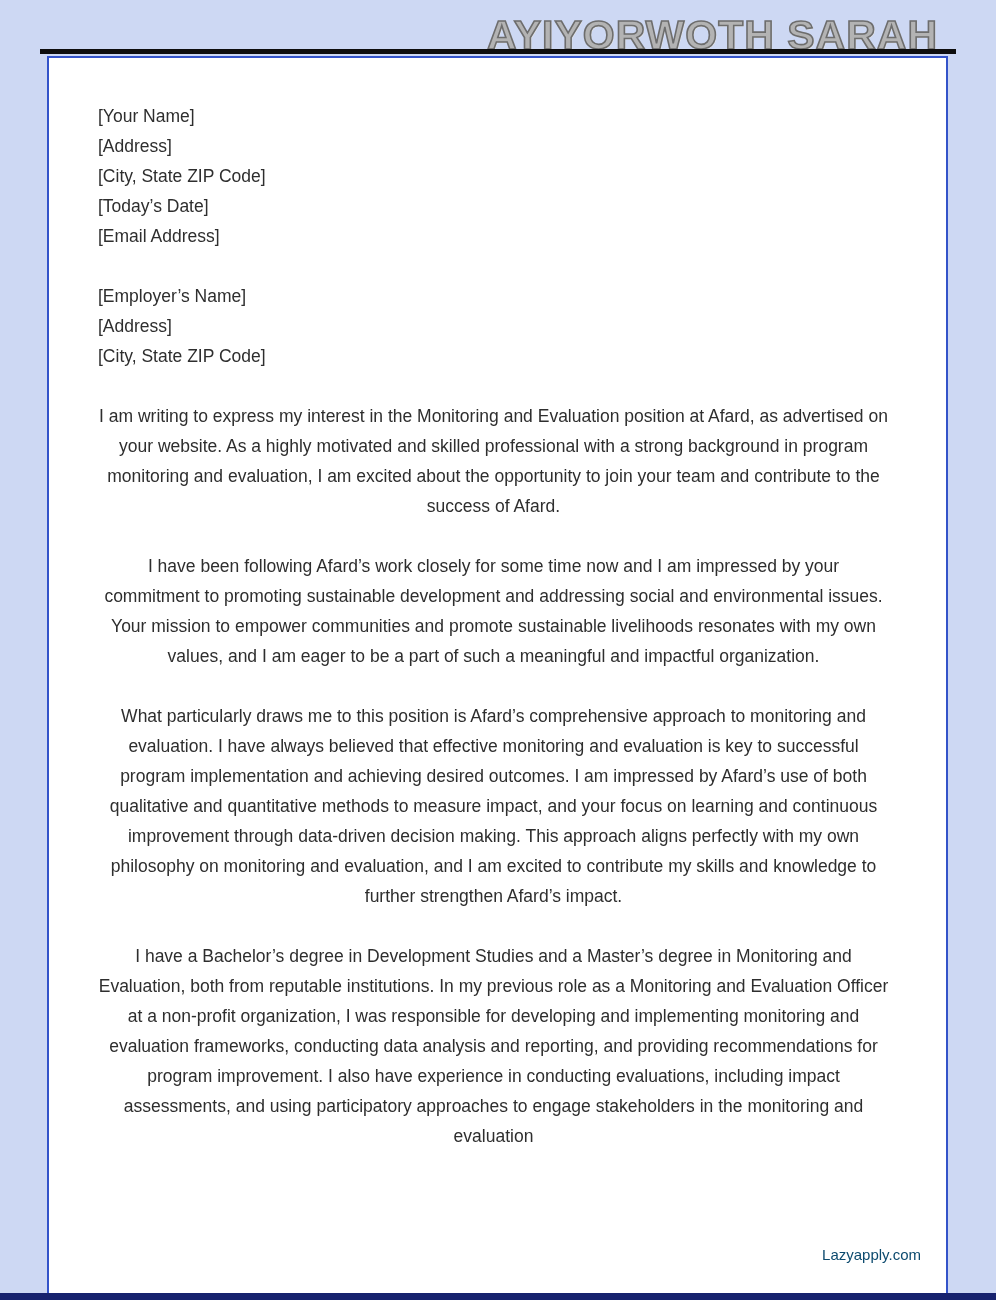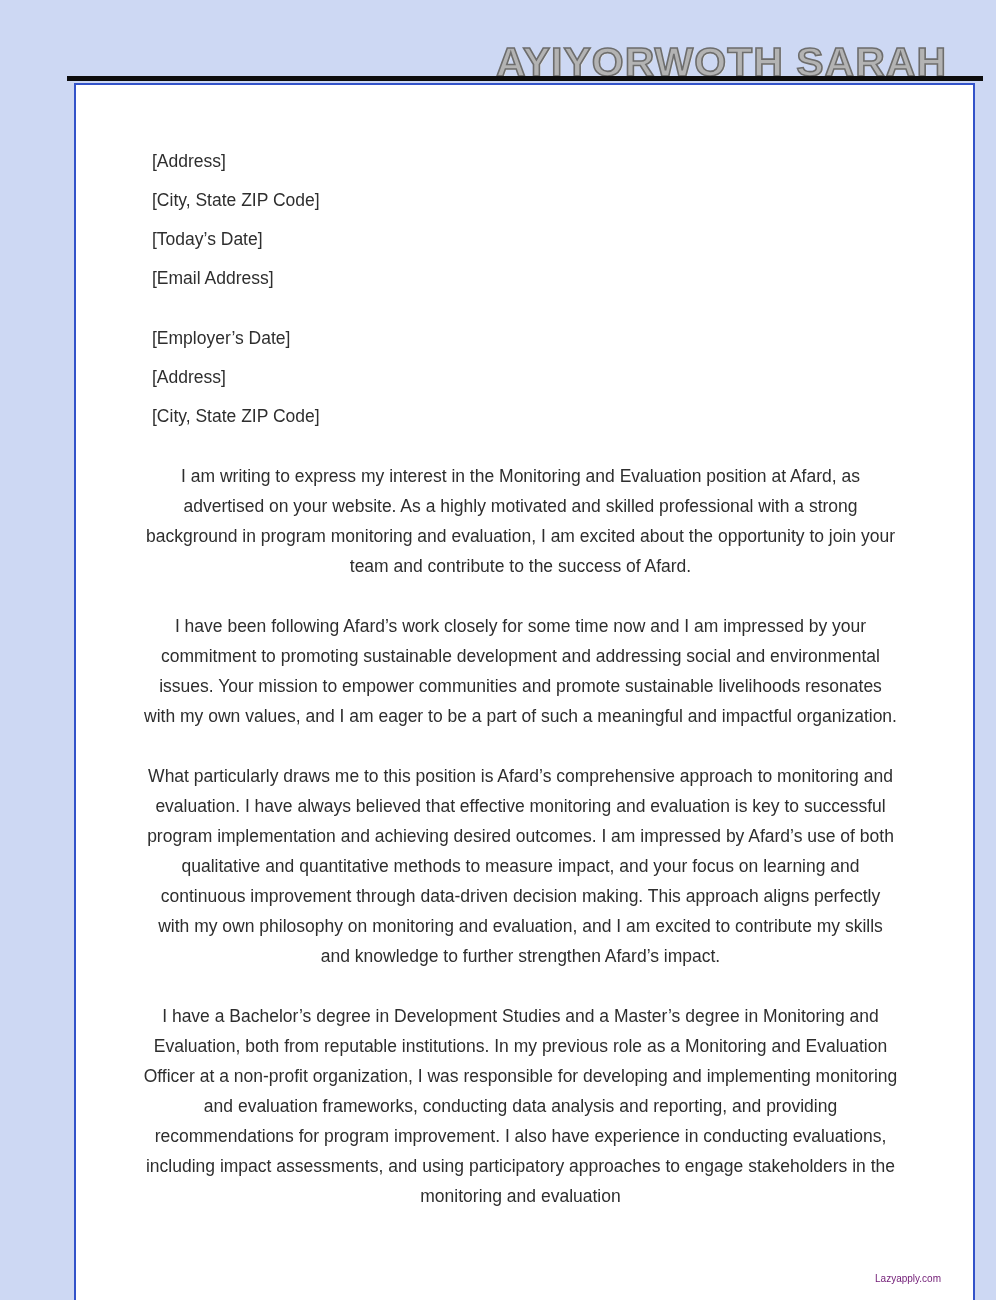--- a/index.html
+++ b/index.html
@@ -1,15 +1,15 @@
 <!DOCTYPE html>
 <html><head>
 <meta charset="utf-8">
 <style>
-  * { box-sizing: border-box; margin: 9px; padding: 0; }
+  * { box-sizing: border-box; margin: 0; padding: 0; }
 
   html, body {
     width: 996px;
     height: 1300px;
   }
 
   body {
     position: relative;
     overflow: hidden;
     background: #cdd8f3;
@@ -62,23 +62,23 @@
   .block:first-child { margin-top: 0; }
 
   .address-line { display: block; }
 
   .paragraph { text-align: center; }
 
   
   .watermark {
     position: absolute;
     top: 1246px;
-    right: 64px;
-    font-size: 10px;
-    color: #701a75;
+    right: 75px;
+    font-size: 15px;
+    color: #0c4a6e;
     z-index: 5;
   }
 
   
   .bottom-edge {
     position: absolute;
     left: 0;
     bottom: 0;
     width: 996px;
     height: 7px;
@@ -90,28 +90,29 @@
 <body>
 
 <div class="header-name">AYIYORWOTH SARAH</div>
 
 <div class="header-rule"></div>
 
 <div class="page">
   <div class="page-content">
 
     <div class="block">
+      <span class="address-line">[Your Name]</span>
       <span class="address-line">[Address]</span>
       <span class="address-line">[City, State ZIP Code]</span>
       <span class="address-line">[Today’s Date]</span>
       <span class="address-line">[Email Address]</span>
     </div>
 
     <div class="block">
-      <span class="address-line">[Employer’s Date]</span>
+      <span class="address-line">[Employer’s Name]</span>
       <span class="address-line">[Address]</span>
       <span class="address-line">[City, State ZIP Code]</span>
     </div>
 
 
     <p class="block paragraph">I am writing to express my interest in the Monitoring and Evaluation position at Afard, as advertised on your website. As a highly motivated and skilled professional with a strong background in program monitoring and evaluation, I am excited about the opportunity to join your team and contribute to the success of Afard.</p>
     <p class="block paragraph">I have been following Afard’s work closely for some time now and I am impressed by your commitment to promoting sustainable development and addressing social and environmental issues. Your mission to empower communities and promote sustainable livelihoods resonates with my own values, and I am eager to be a part of such a meaningful and impactful organization.</p>
     <p class="block paragraph">What particularly draws me to this position is Afard’s comprehensive approach to monitoring and evaluation. I have always believed that effective monitoring and evaluation is key to successful program implementation and achieving desired outcomes. I am impressed by Afard’s use of both qualitative and quantitative methods to measure impact, and your focus on learning and continuous improvement through data-driven decision making. This approach aligns perfectly with my own philosophy on monitoring and evaluation, and I am excited to contribute my skills and knowledge to further strengthen Afard’s impact.</p>
     <p class="block paragraph">I have a Bachelor’s degree in Development Studies and a Master’s degree in Monitoring and Evaluation, both from reputable institutions. In my previous role as a Monitoring and Evaluation Officer at a non-profit organization, I was responsible for developing and implementing monitoring and evaluation frameworks, conducting data analysis and reporting, and providing recommendations for program improvement. I also have experience in conducting evaluations, including impact assessments, and using participatory approaches to engage stakeholders in the monitoring and evaluation</p>
 

